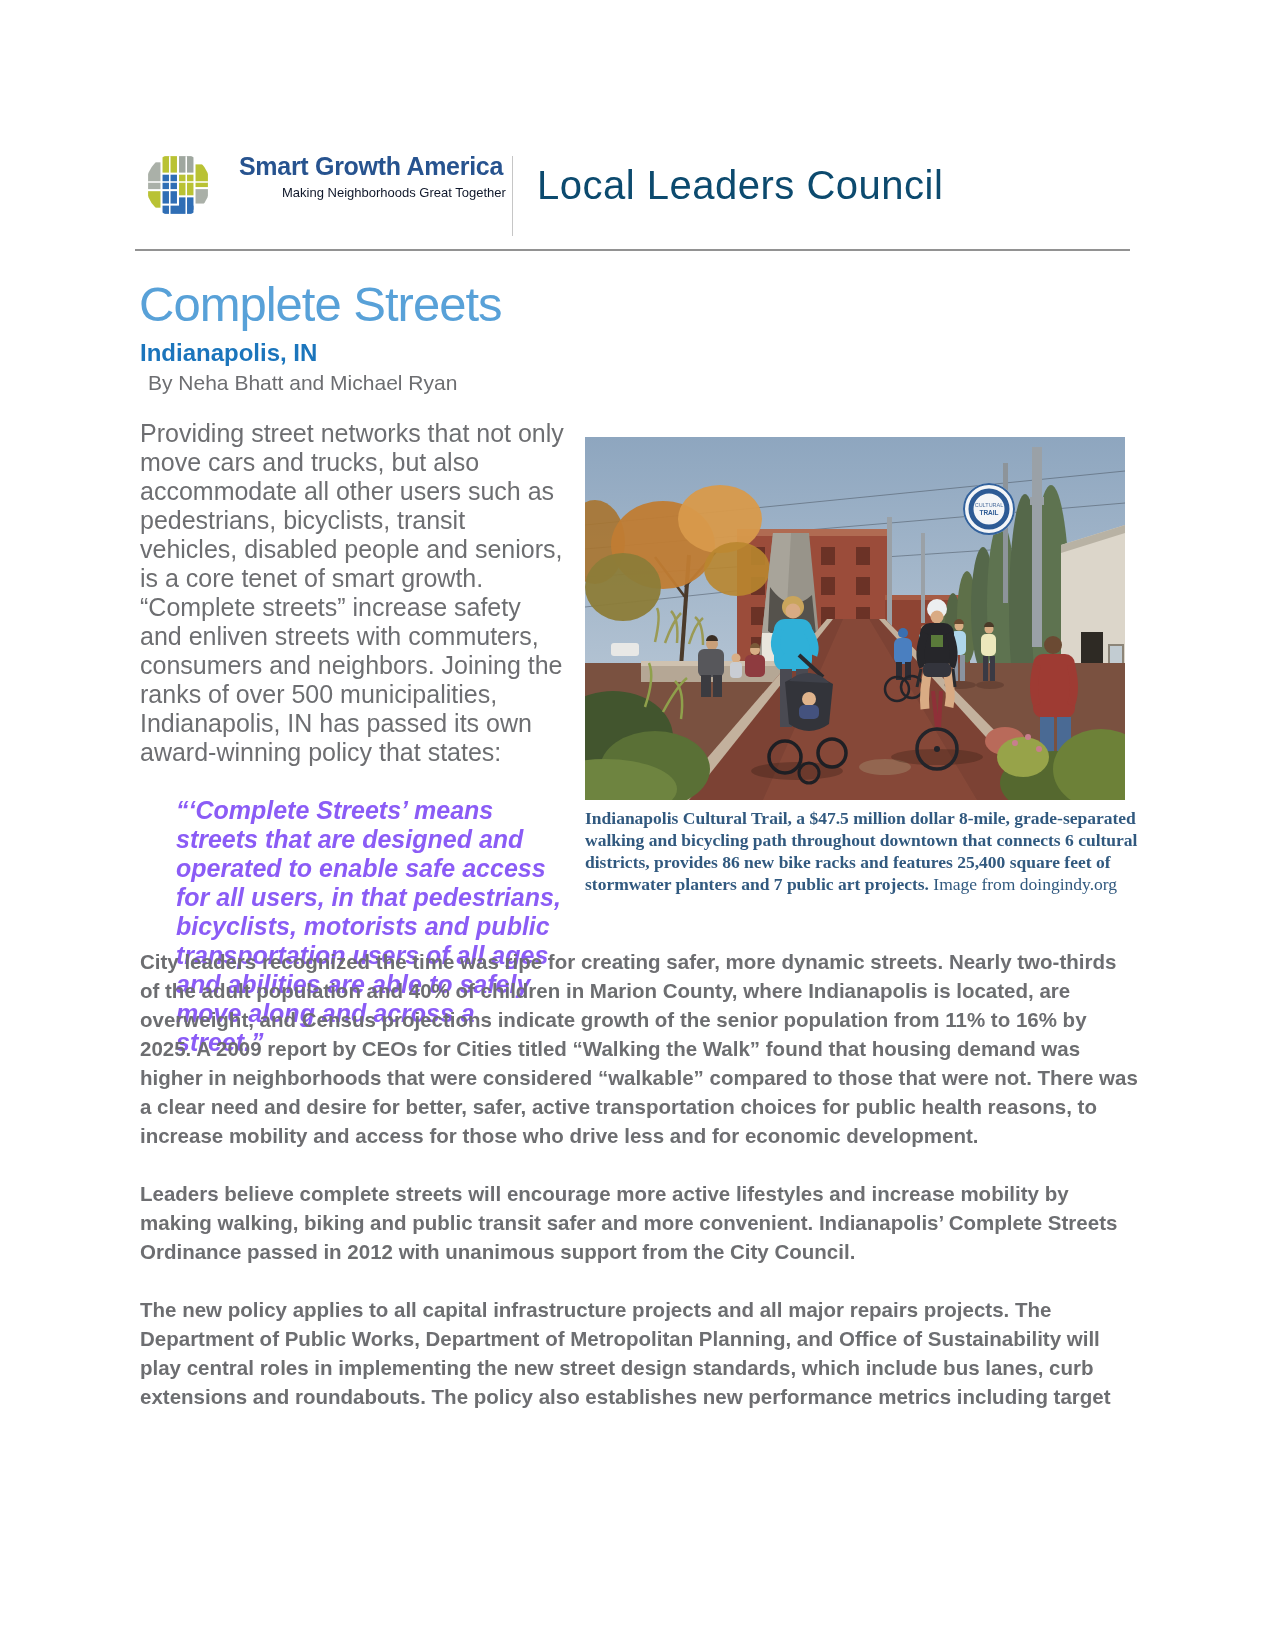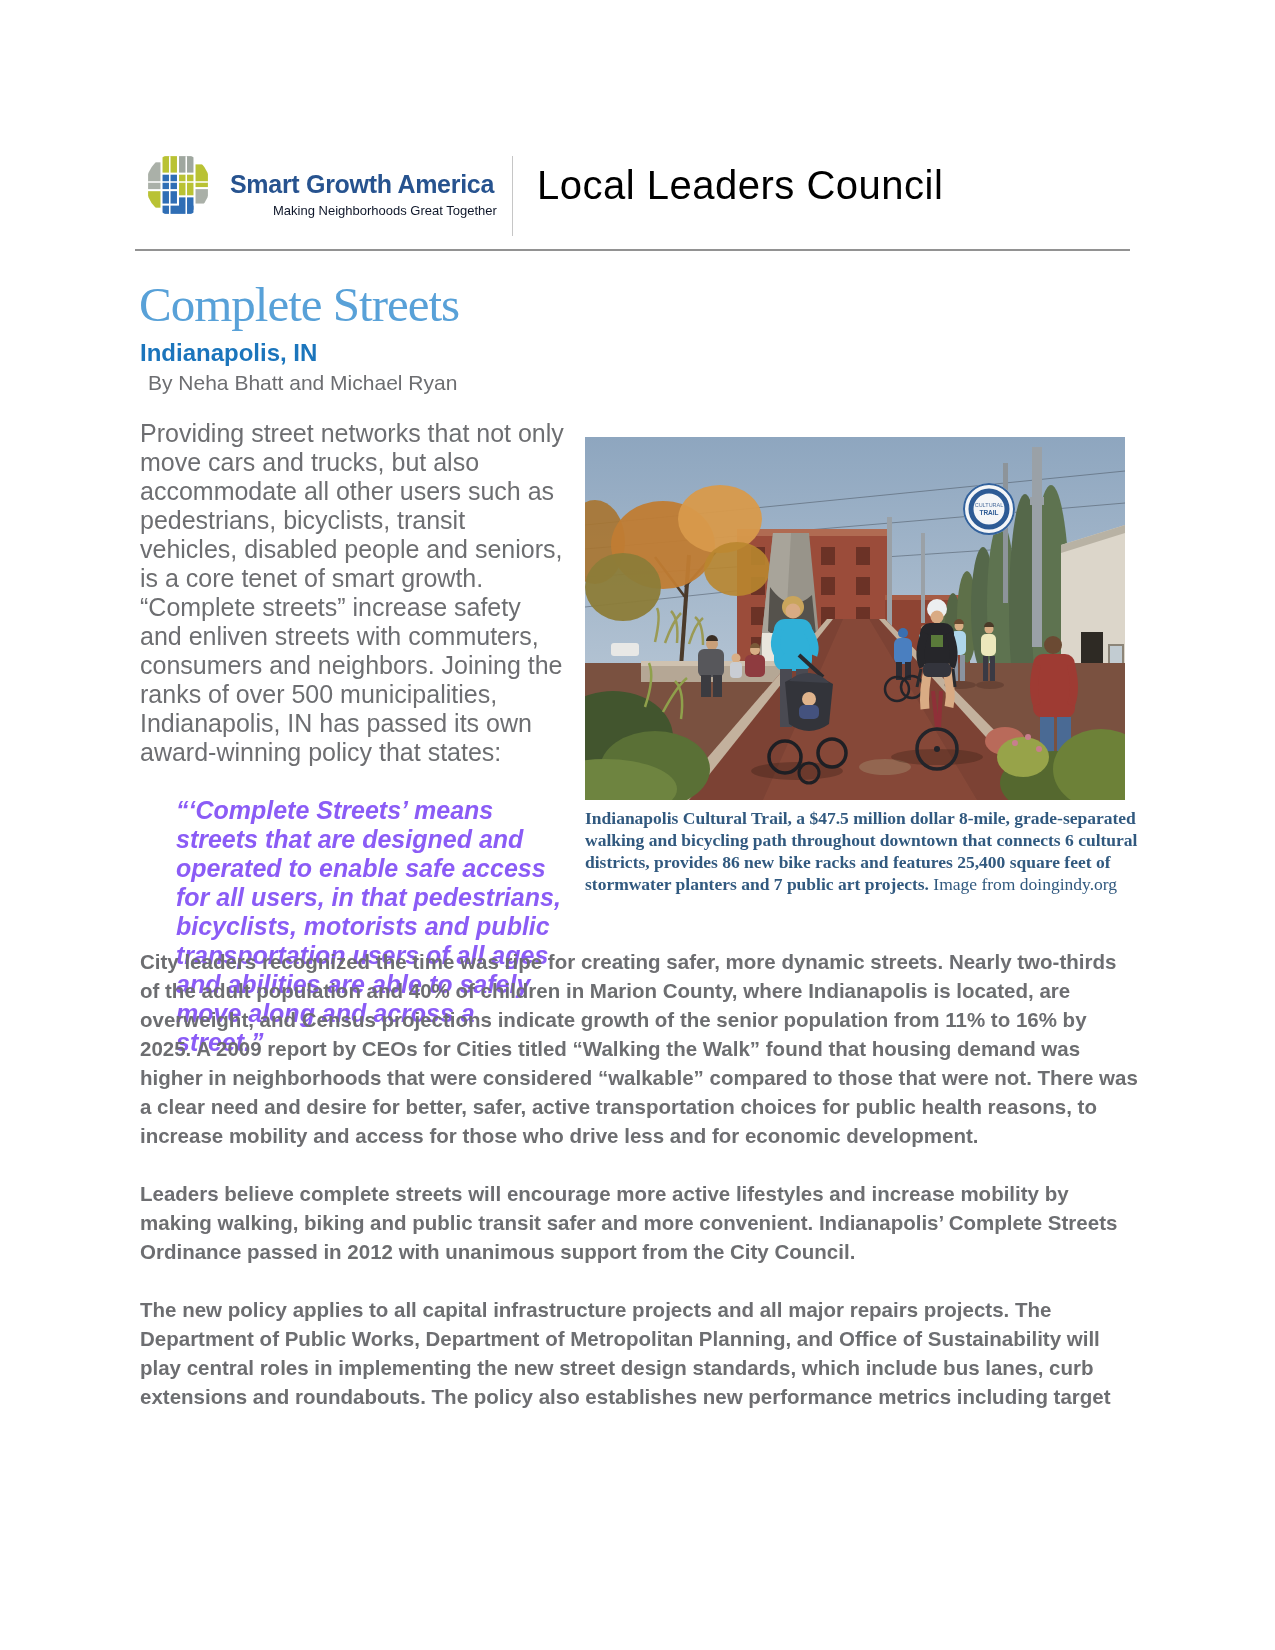--- a/index.html
+++ b/index.html
@@ -1,30 +1,30 @@
 <!DOCTYPE html>
 <html><head>
 <meta charset="utf-8">
 <style>
   html,body{margin:0;padding:0;background:#ffffff;}
   .page{
     position:relative;width:1275px;height:1650px;margin:0 auto;background:#ffffff;
     font-family:"Liberation Sans",sans-serif;overflow:hidden;
   }
   
-  .brand{position:absolute;left:145px;top:152px;display:flex;align-items:flex-end;gap:19px;}
+  .brand{position:absolute;left:145px;top:152px;display:flex;align-items:flex-start;gap:28px;}
   .logo{width:66px;height:66px;flex:0 0 auto;}
   .brand-name{font-size:25px;font-weight:700;color:#27538f;letter-spacing:-0.3px;}
   .brand-tagline{font-size:13px;color:#0f172a;margin-top:4px;margin-left:43px;}
   .header-divider{position:absolute;left:512px;top:156px;width:1px;height:80px;background:#c6c6c6;}
-  .program-title{position:absolute;left:537px;top:163px;font-size:40px;font-weight:300;color:#000000;letter-spacing:0.5px;}
+  .program-title{position:absolute;left:537px;top:163px;font-size:40px;font-weight:300;color:#0c4a6e;letter-spacing:0.5px;}
   .rule{position:absolute;left:135px;top:249px;width:995px;height:0;border:none;border-top:2px solid #929292;margin:0;}
   .model-policy{position:absolute;left:135px;top:255px;width:987px;text-align:right;font-size:26px;font-weight:700;color:#1b75bc;}
   
-  .doc-title{position:absolute;left:139px;top:276px;margin:0;font-size:49px;font-weight:300;color:#58a1d8;letter-spacing:-1px;font-family:Liberation Serif, serif;}
+  .doc-title{position:absolute;left:139px;top:276px;margin:0;font-size:49px;font-weight:300;color:#58a1d8;letter-spacing:-1px;}
   .doc-loc{position:absolute;left:140px;top:339px;margin:0;font-size:24px;font-weight:700;color:#1b75bc;}
   .byline{position:absolute;left:148px;top:371px;font-size:21px;color:#6d6e71;}
   
   .left-col{position:absolute;left:140px;top:419px;width:424px;font-size:25px;line-height:29px;color:#6d6e71;}
   .left-col p{margin:0;}
   .left-col blockquote{margin:29px 0 0 36px;width:386px;font-weight:700;font-style:italic;color:#8b5cf6;}
   .photo-block{position:absolute;left:585px;top:437px;width:600px;margin:0;}
   .photo{width:540px;height:363px;overflow:hidden;background:#a9bccd;}
   .photo svg{display:block;}
   figcaption{margin-top:7px;font-family:"Liberation Serif","DejaVu Serif",serif;font-size:17.5px;line-height:22px;color:#31597f;font-weight:700;}

